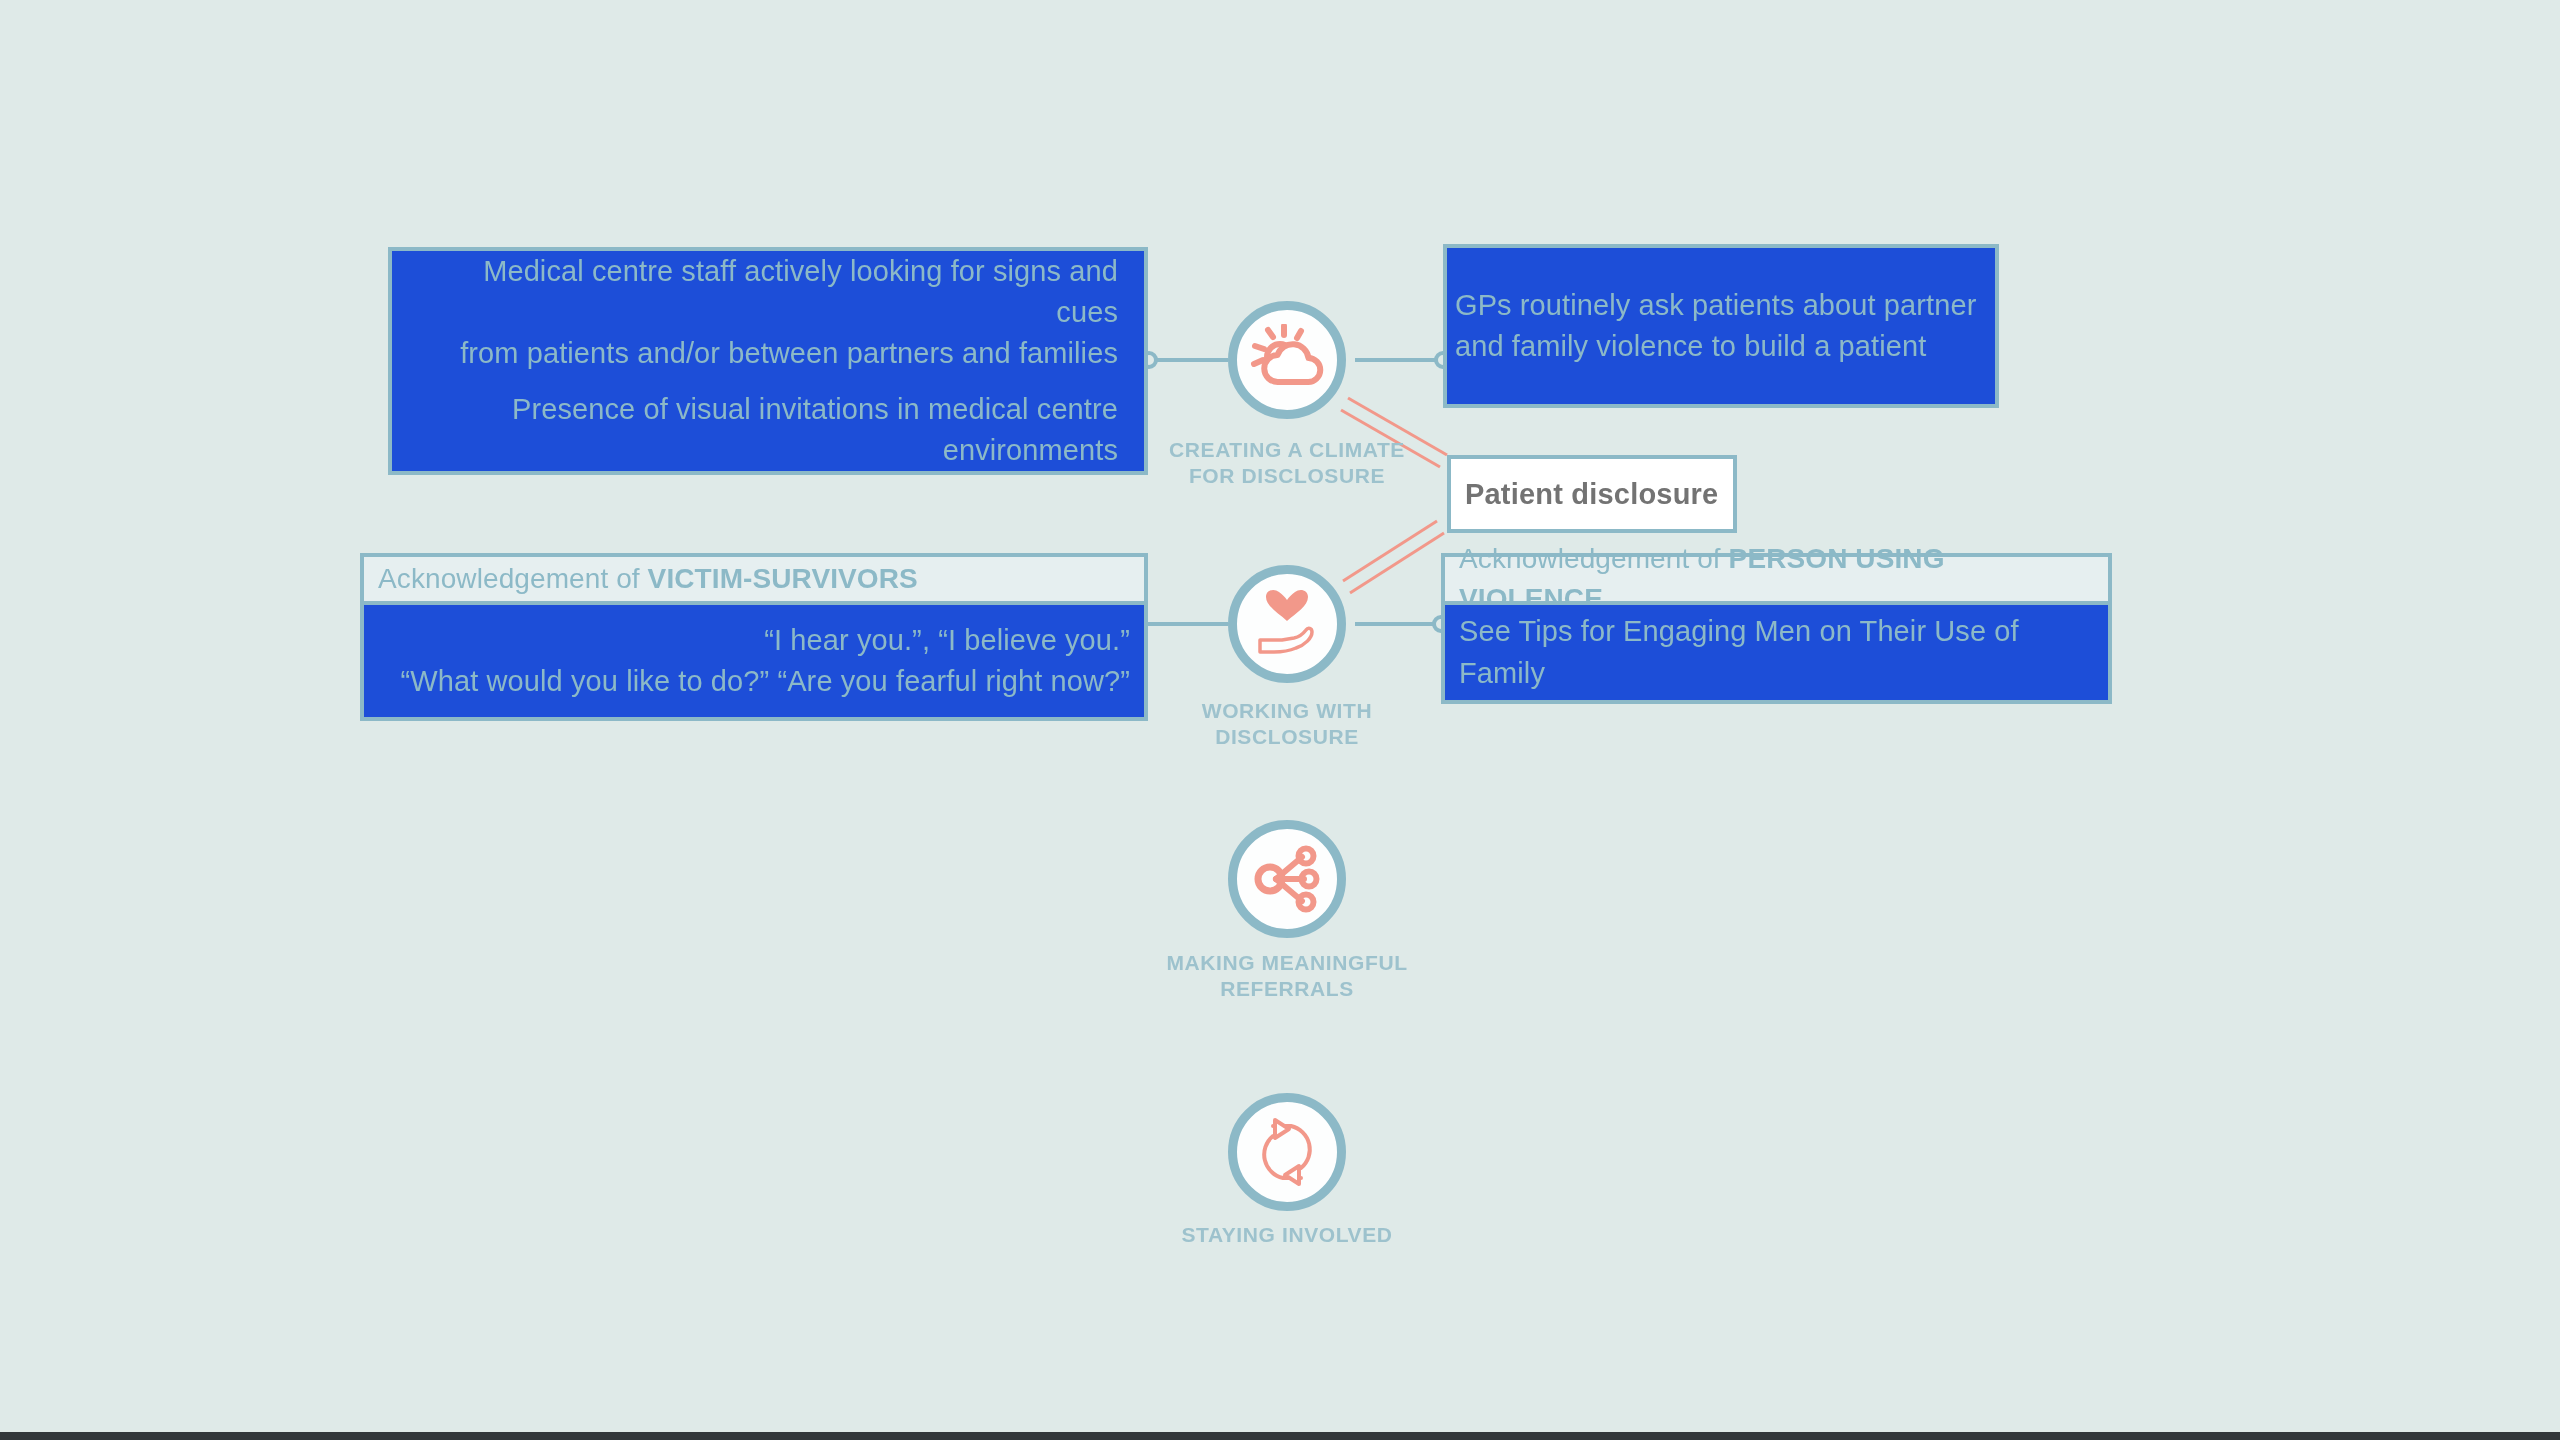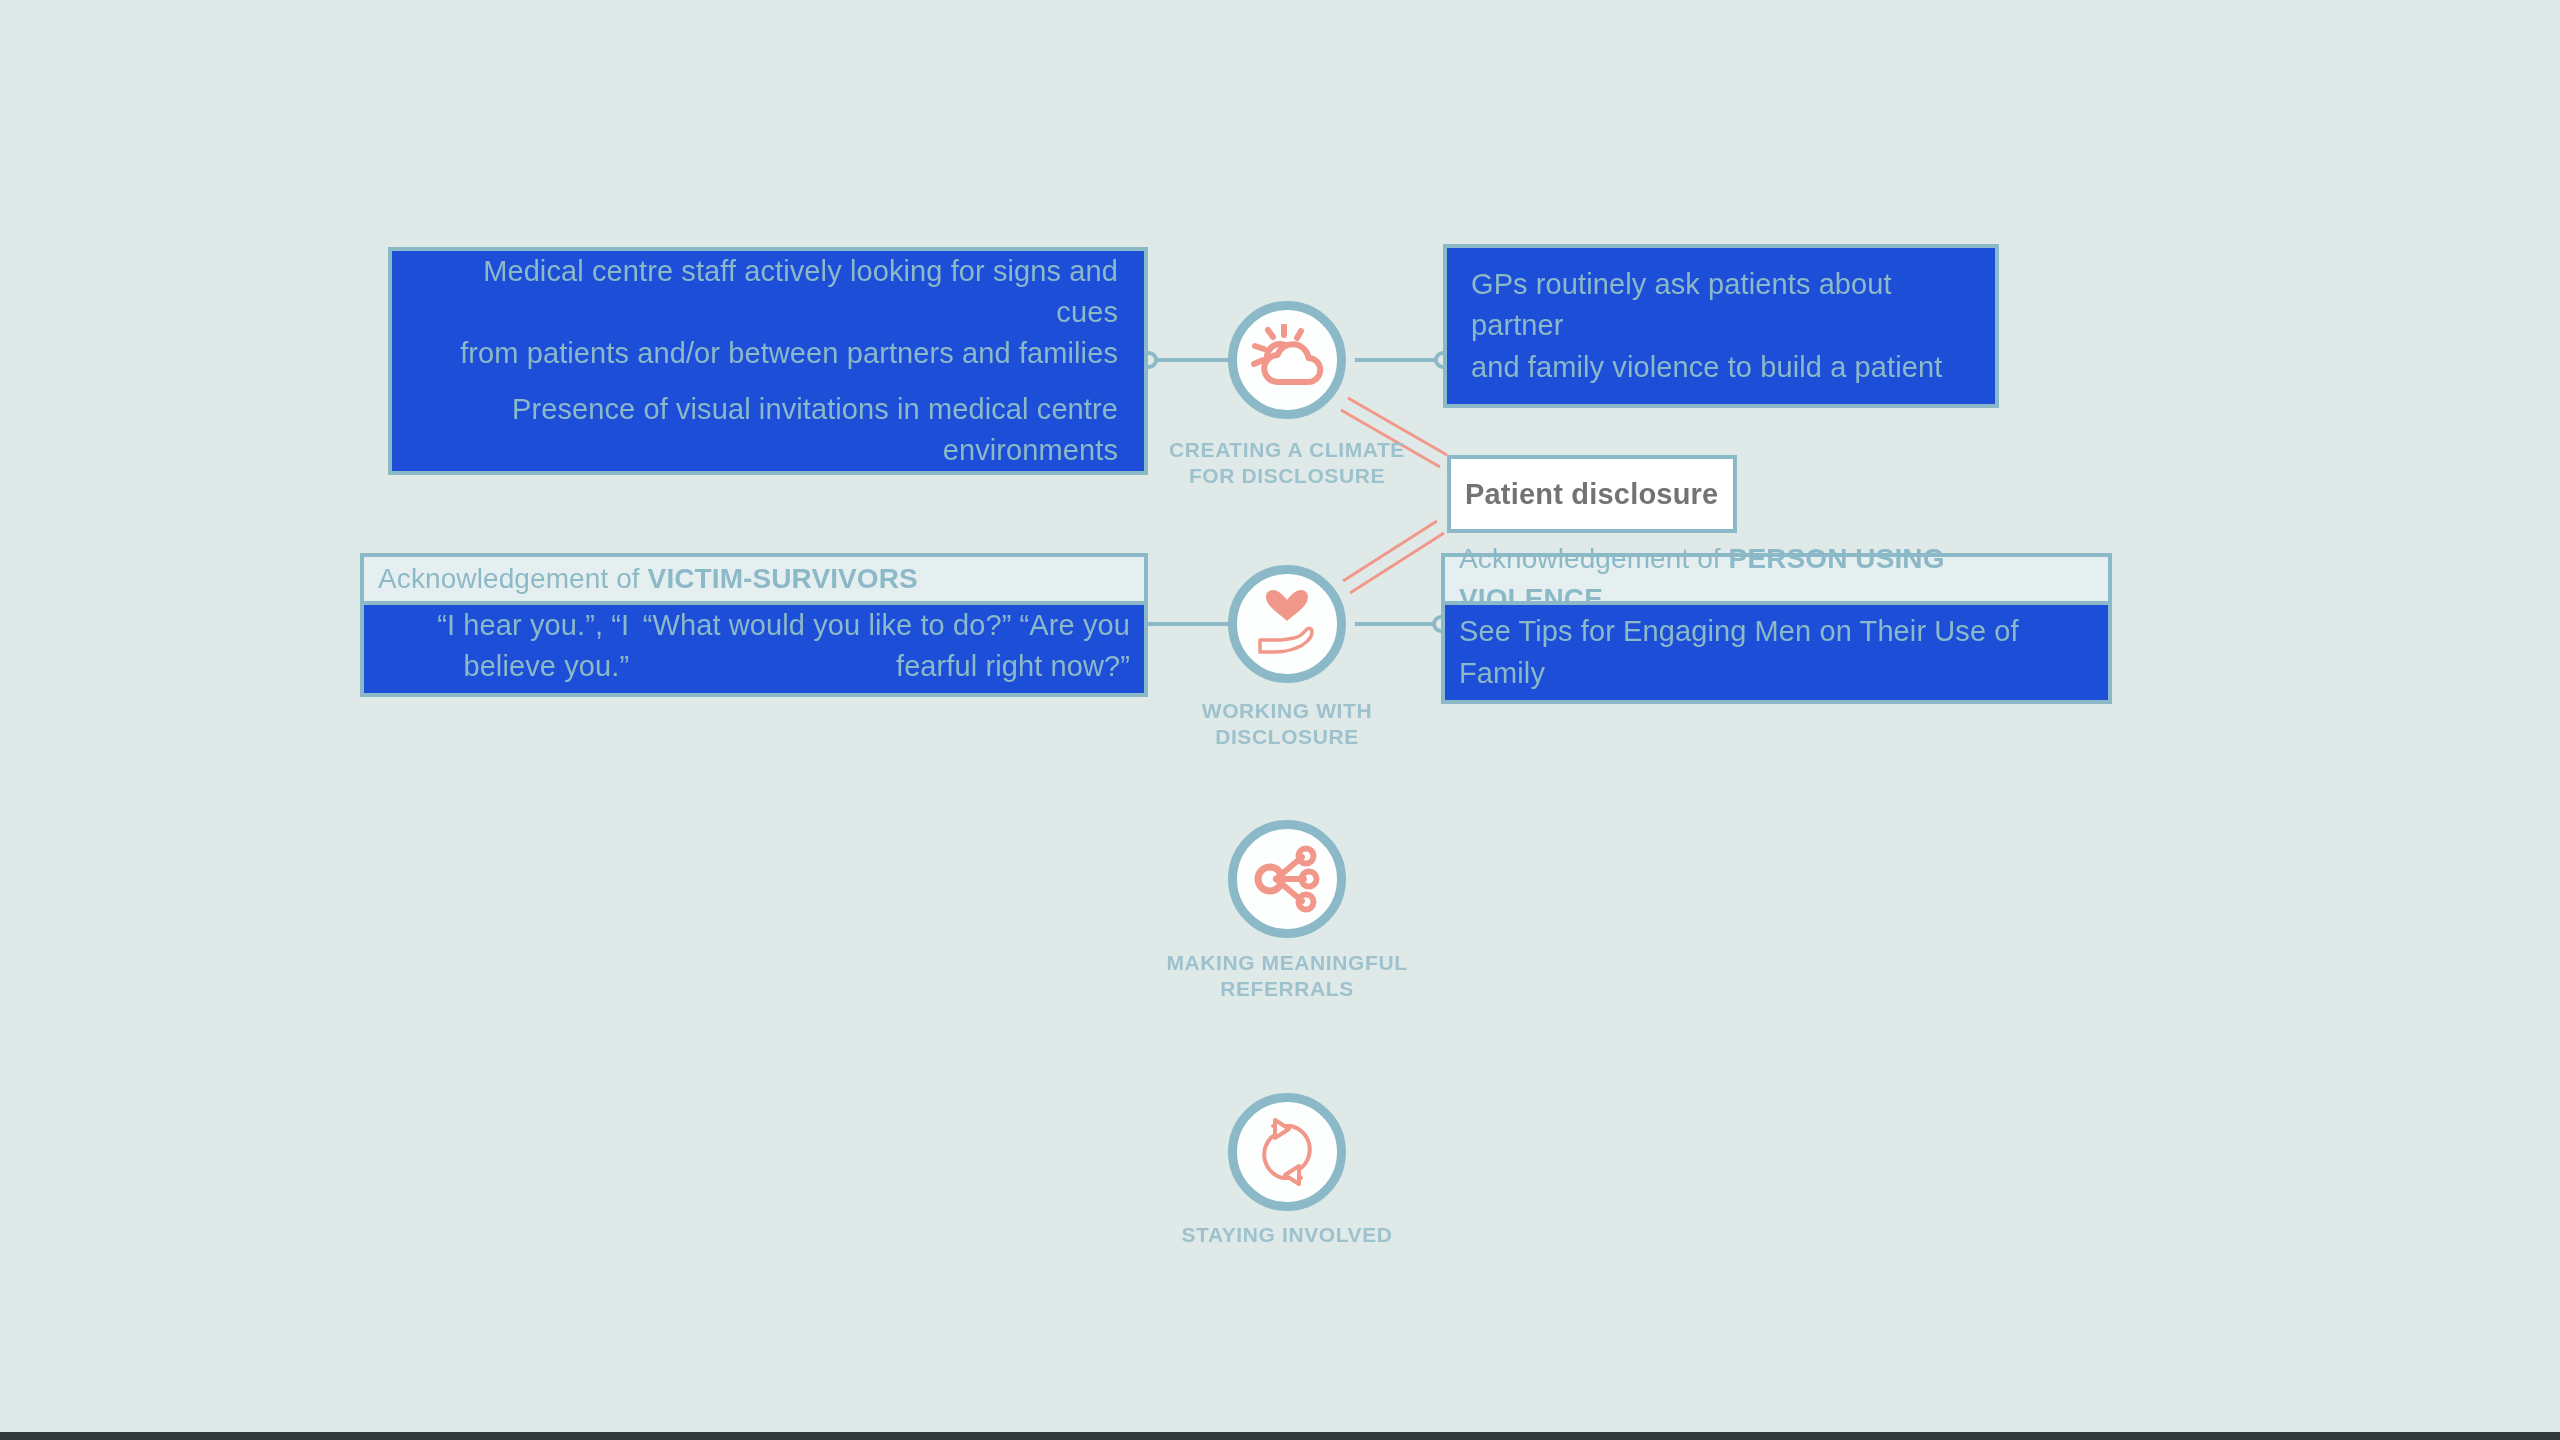--- a/index.html
+++ b/index.html
@@ -139,34 +139,34 @@
   </svg>
 
   <div class="node-box" id="box-climate-left" style="left:388px; top:247px; width:760px; height:228px; display:flex; flex-direction:column; justify-content:center; padding:0 26px;">
     <div class="box-text align-right">Medical centre staff actively looking for signs and cues</div>
     <div class="box-text align-right">from patients and/or between partners and families</div>
     <div style="height:34px"></div>
     <div class="box-text align-right">Presence of visual invitations in medical centre</div>
     <div class="box-text align-right">environments</div>
   </div>
 
-  <div class="node-box" id="box-climate-right" style="left:1443px; top:244px; width:556px; height:164px; display:flex; flex-direction:column; justify-content:center; padding:0 24px;">
+  <div class="node-box" id="box-climate-right" style="left:1443px; top:244px; width:556px; height:164px; display:flex; flex-direction:column; justify-content:center; padding:0 8px;">
     <div class="box-text align-left">GPs routinely ask patients about partner</div>
     <div class="box-text align-left">and family violence to build a patient</div>
   </div>
 
   <div id="patient-disclosure-box" style="left:1447px; top:455px; width:290px; height:78px;">
     <span class="pd-text">Patient disclosure</span>
   </div>
 
   <div class="header-box" id="box-victim-header" style="left:360px; top:553px; width:788px; height:52px; justify-content:flex-start; padding:0 14px;">
     <span class="box-text align-right" style="font-size:28px;"><span>Acknowledgement of </span><b>VICTIM-SURVIVORS</b></span>
   </div>
 
-  <div class="node-box" id="box-victim-body" style="left:360px; top:601px; width:788px; height:96px; display:flex; flex-direction:row; justify-content:center; padding:0 14px;">
+  <div class="node-box" id="box-victim-body" style="left:360px; top:601px; width:788px; height:120px; display:flex; flex-direction:column; justify-content:center; padding:0 14px;">
     <div class="box-text align-right">“I hear you.”, “I believe you.”</div>
     <div class="box-text align-right">“What would you like to do?” “Are you fearful right now?”</div>
   </div>
 
   <div class="header-box" id="box-puv-header" style="left:1441px; top:553px; width:671px; height:52px; justify-content:flex-start; padding:0 14px;">
     <span class="box-text align-left" style="font-size:28px;"><span>Acknowledgement of </span><b>PERSON USING VIOLENCE</b></span>
   </div>
 
   <div class="node-box" id="box-puv-body" style="left:1441px; top:601px; width:671px; height:103px; display:flex; flex-direction:column; justify-content:center; padding:0 14px;">
     <div class="box-text align-left">See Tips for Engaging Men on Their Use of Family</div>

